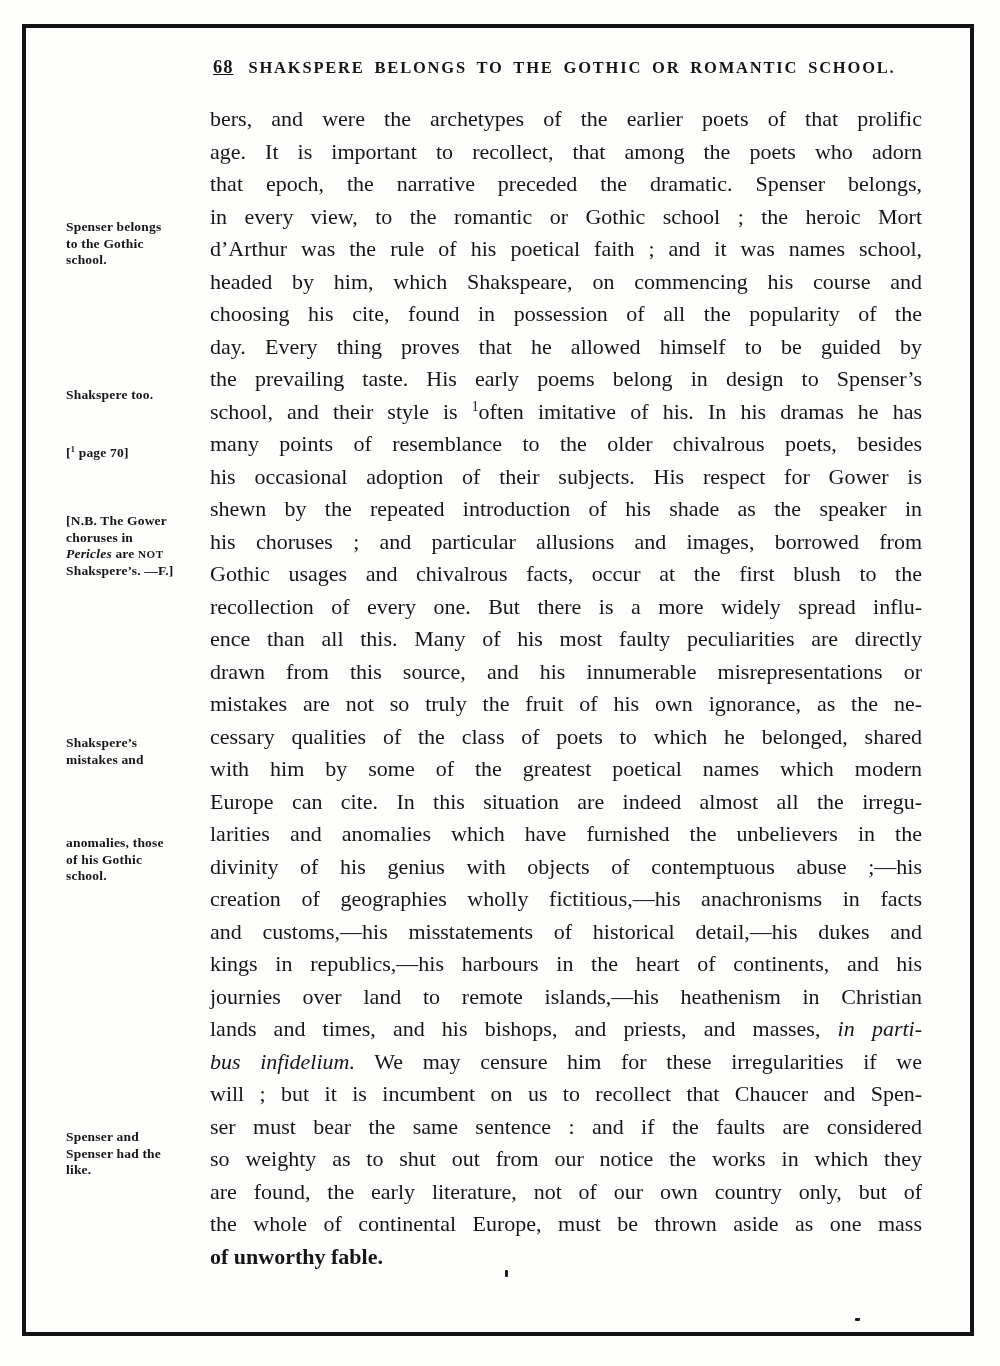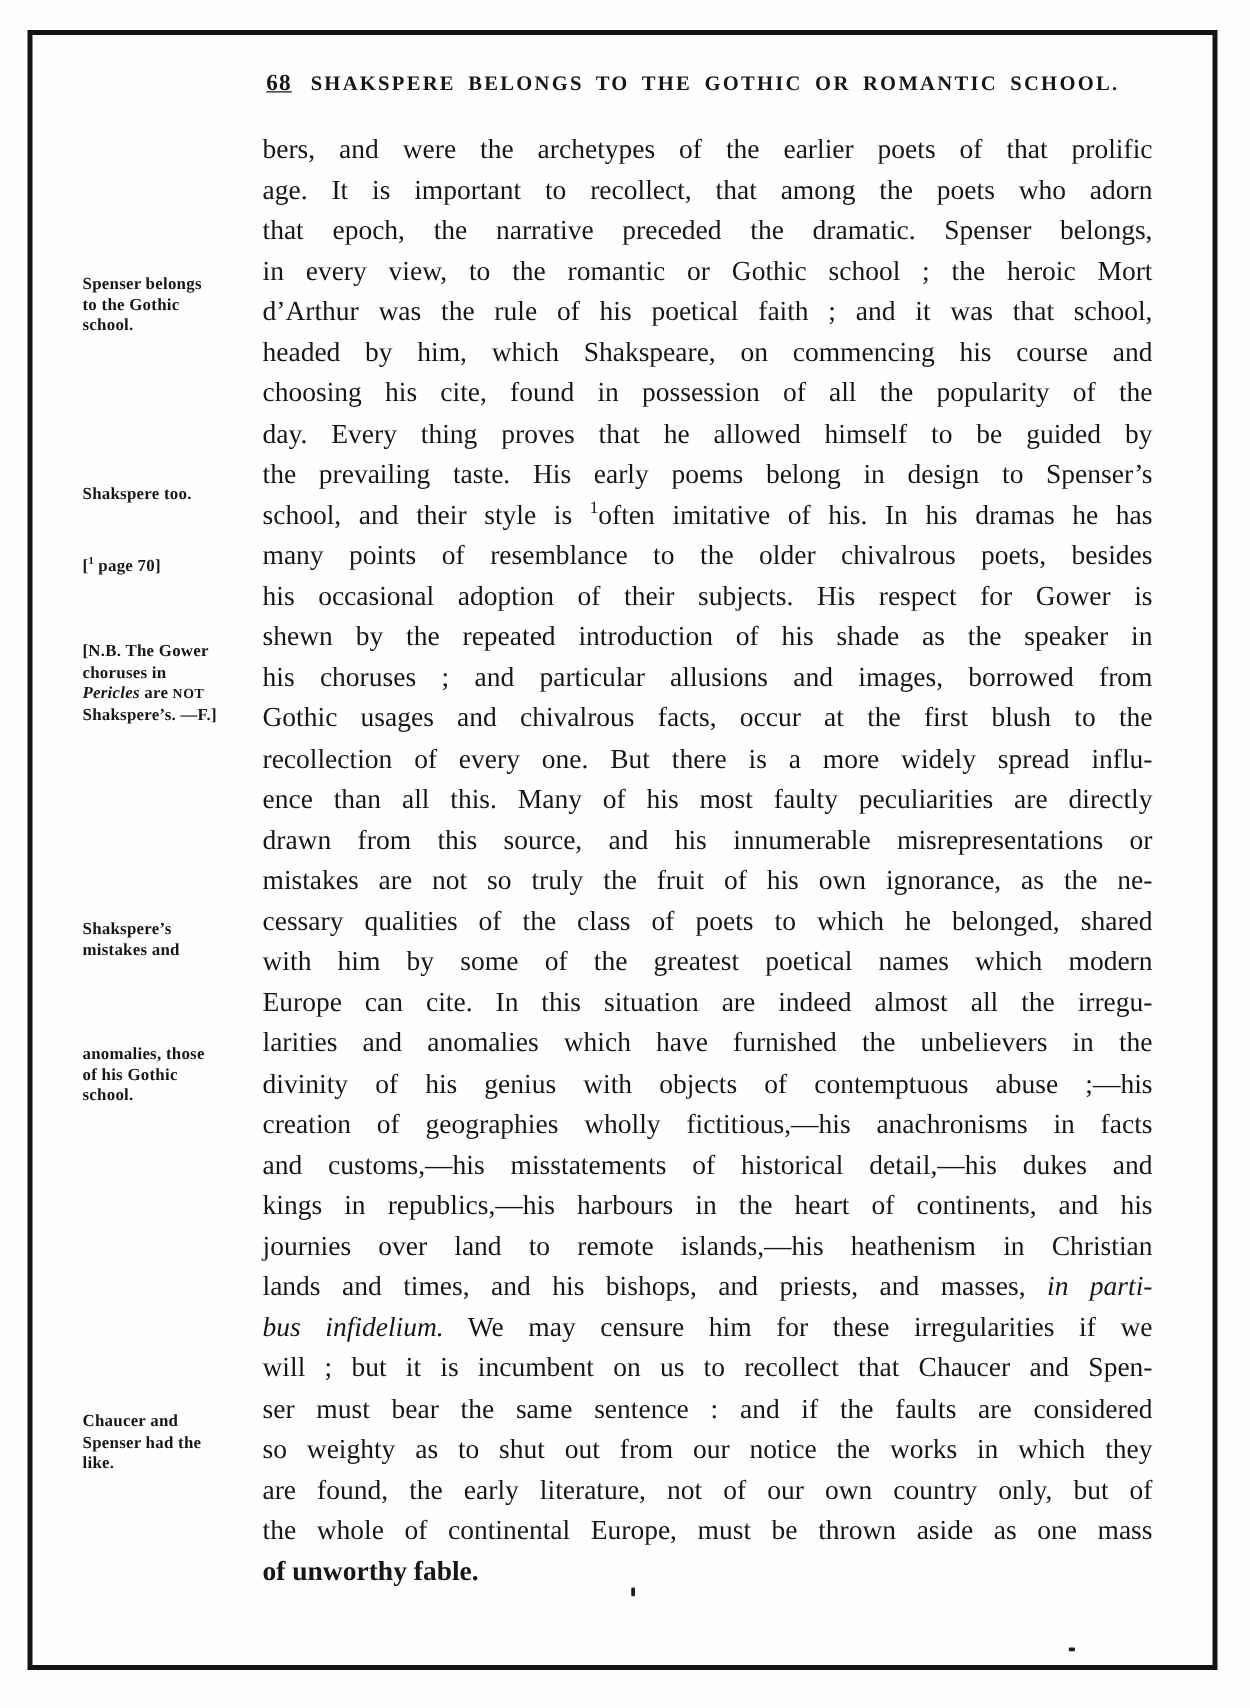--- a/index.html
+++ b/index.html
@@ -59,21 +59,21 @@
 <div class="running-head">
   <span class="head-num">68</span>
   <span class="head-title">SHAKSPERE BELONGS TO THE GOTHIC OR ROMANTIC SCHOOL.</span>
 </div>
 
 <div class="body-text">
     <div class="body-line"><span>bers, and were the archetypes of the earlier poets of that prolific</span></div>
     <div class="body-line"><span>age.  It is important to recollect, that among the poets who adorn</span></div>
     <div class="body-line"><span>that epoch, the narrative preceded the dramatic.  Spenser belongs,</span></div>
     <div class="body-line"><span>in every view, to the romantic or Gothic school ; the heroic Mort</span></div>
-    <div class="body-line"><span>d’Arthur was the rule of his poetical faith ; and it was that school,</span></div>
+    <div class="body-line"><span>d’Arthur was the rule of his poetical faith ; and it was names school,</span></div>
     <div class="body-line"><span>headed by him, which Shakspeare, on commencing his course and</span></div>
     <div class="body-line"><span>choosing his cite, found in possession of all the popularity of the</span></div>
     <div class="body-line"><span>day.  Every thing proves that he allowed himself to be guided by</span></div>
     <div class="body-line"><span>the prevailing taste.  His early poems belong in design to Spenser’s</span></div>
     <div class="body-line"><span>school, and their style is </span><span class="sup">1</span><span>often imitative of his.  In his dramas he has</span></div>
     <div class="body-line"><span>many points of resemblance to the older chivalrous poets, besides</span></div>
     <div class="body-line"><span>his occasional adoption of their subjects.  His respect for Gower is</span></div>
     <div class="body-line"><span>shewn by the repeated introduction of his shade as the speaker in</span></div>
     <div class="body-line"><span>his choruses ; and particular allusions and images, borrowed from</span></div>
     <div class="body-line"><span>Gothic usages and chivalrous facts, occur at the first blush to the</span></div>
@@ -121,20 +121,20 @@
     <div class="margin-note" style="top: 692px;">
       <div class="note-line"><span>Shakspere’s</span></div>
       <div class="note-line"><span>mistakes and</span></div>
     </div>
     <div class="margin-note" style="top: 792px;">
       <div class="note-line"><span>anomalies, those</span></div>
       <div class="note-line"><span>of his Gothic</span></div>
       <div class="note-line"><span>school.</span></div>
     </div>
     <div class="margin-note" style="top: 1086px;">
-      <div class="note-line"><span>Chaucer and</span></div>
+      <div class="note-line"><span>Spenser and</span></div>
       <div class="note-line"><span>Spenser had the</span></div>
       <div class="note-line"><span>like.</span></div>
     </div>
   </div>
 
 <span class="speck speck-a"></span>
 <span class="speck speck-b"></span>
 
 </body></html>

